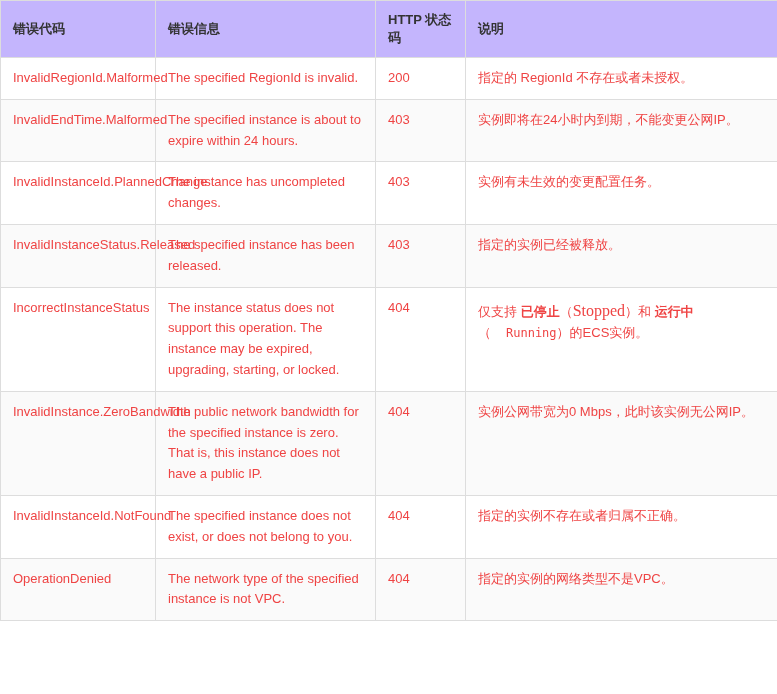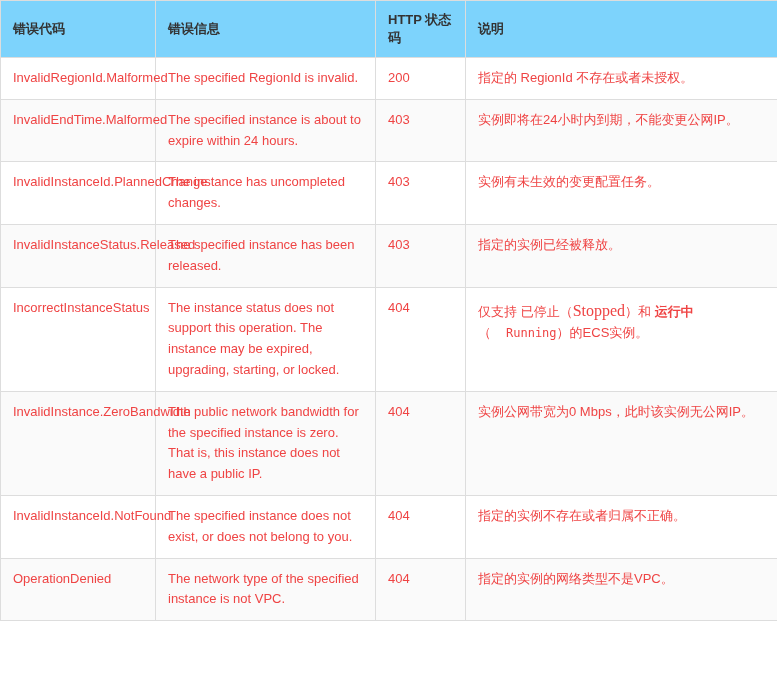--- a/index.html
+++ b/index.html
@@ -16,21 +16,21 @@
     .table-container {
       width: 777px;
       overflow-x: auto;
     }
     table {
       width: 100%;
       border-collapse: collapse;
       table-layout: fixed;
     }
     thead tr {
-      background: #7dd3fc;
+      background: #c4b5fd;
     }
     th {
       padding: 10px 12px;
       text-align: left;
       font-weight: 600;
       font-size: 13px;
       border: 1px solid #ddd;
       color: #333;
     }
     td {
@@ -93,21 +93,21 @@
         <tr>
           <td>InvalidInstanceStatus.Released</td>
           <td>The specified instance has been released.</td>
           <td>403</td>
           <td>指定的实例已经被释放。</td>
         </tr>
         <tr>
           <td>IncorrectInstanceStatus</td>
           <td>The instance status does not support this operation. The instance may be expired, upgrading, starting, or locked.</td>
           <td>404</td>
-          <td>仅支持 <span style="font-weight:normal;">已停止</span>（<span style="font-family:Liberation Serif, serif;font-size:16px;">Stopped</span>）和 <span style="font-weight:bold;">运行中</span>（<span style="font-family:monospace;font-size:12px;padding-left:15px;">Running</span>）的ECS实例。</td>
+          <td>仅支持 <span style="font-weight:bold;">已停止</span>（<span style="font-family:Liberation Serif, serif;font-size:16px;">Stopped</span>）和 <span style="font-weight:bold;">运行中</span>（<span style="font-family:monospace;font-size:12px;padding-left:15px;">Running</span>）的ECS实例。</td>
         </tr>
         <tr>
           <td>InvalidInstance.ZeroBandwidth</td>
           <td>The public network bandwidth for the specified instance is zero. That is, this instance does not have a public IP.</td>
           <td>404</td>
           <td>实例公网带宽为0 Mbps，此时该实例无公网IP。</td>
         </tr>
         <tr>
           <td>InvalidInstanceId.NotFound</td>
           <td>The specified instance does not exist, or does not belong to you.</td>

